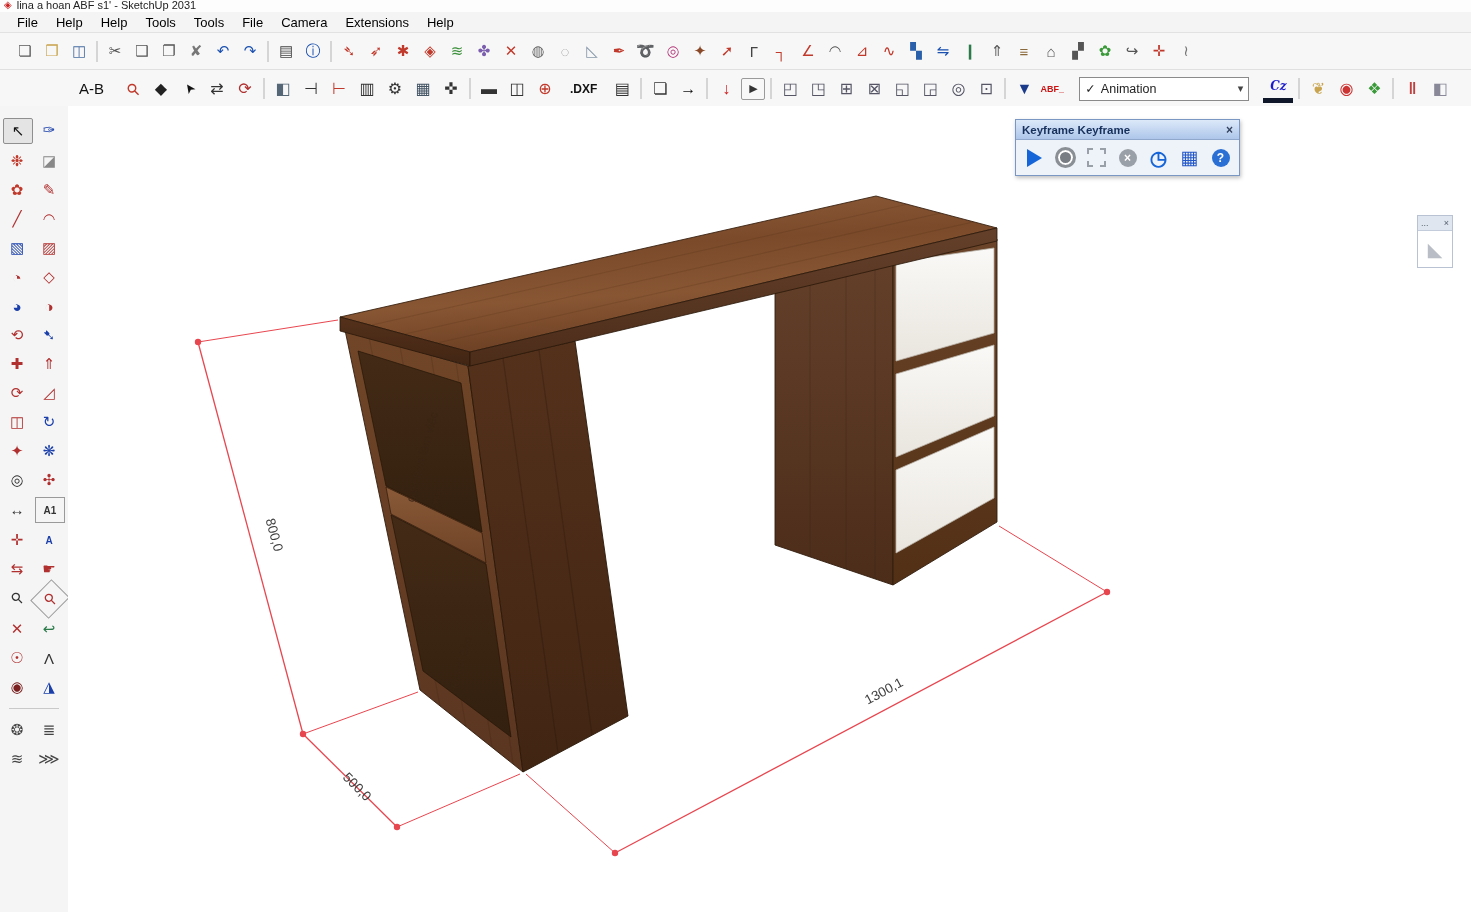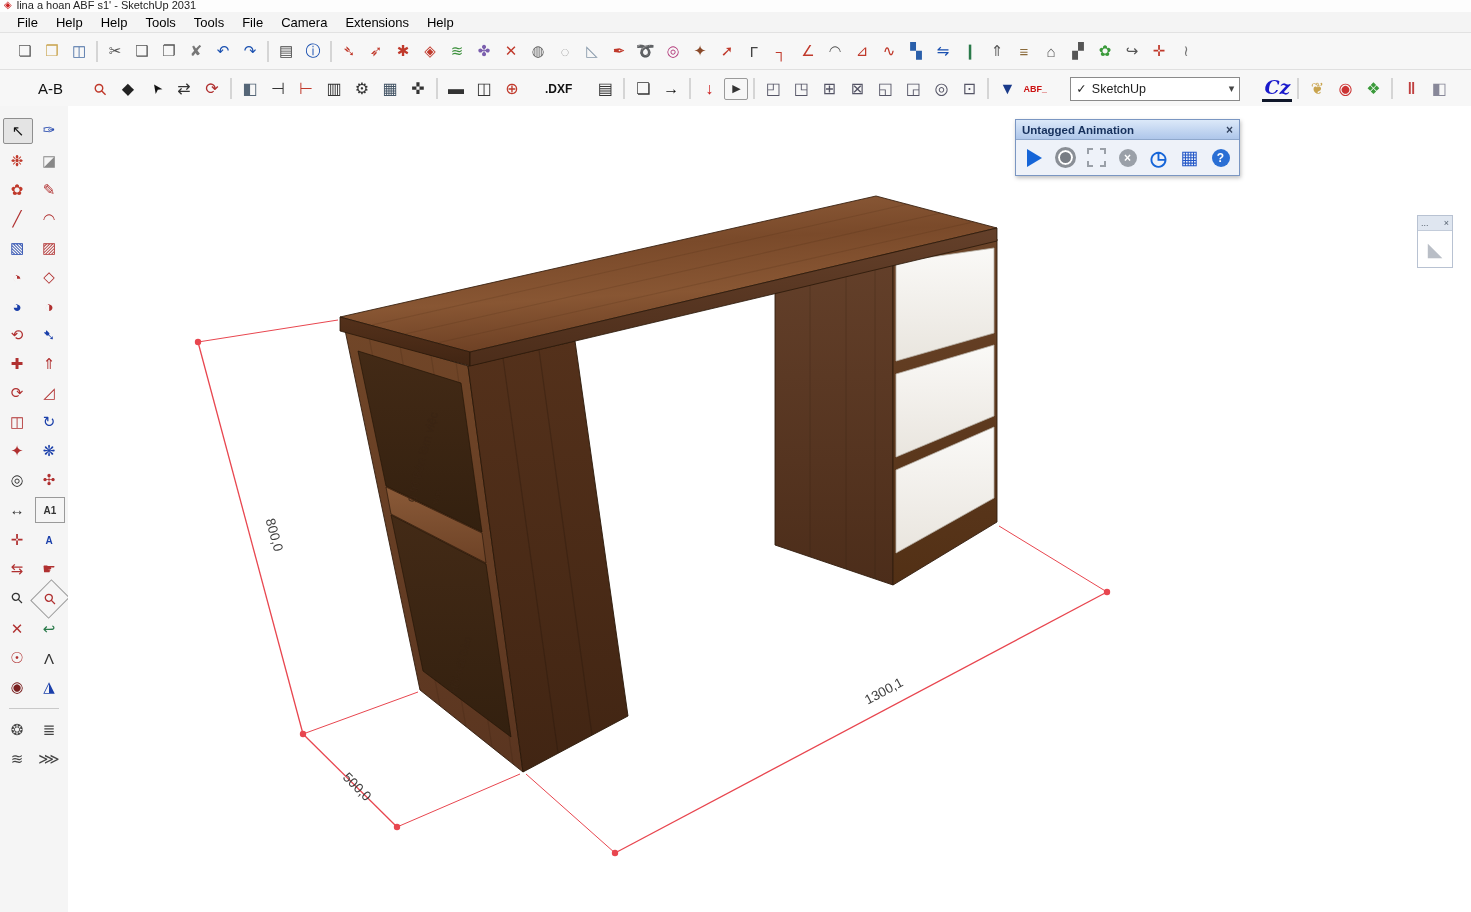--- a/index.html
+++ b/index.html
@@ -11,32 +11,32 @@
   .su-logo{color:#cc2222;font-size:10px;line-height:10px;}
 
   
   .menubar{height:20px;display:flex;align-items:center;background:#f4f4f4;
     border-bottom:1px solid #e2e2e2;padding-left:8px;}
   .menu-item{padding:2px 9px;font-size:13px;color:#000000;cursor:default;}
 
   
   .toolbar{display:flex;align-items:center;background:#f7f7f7;border-bottom:1px solid #e0e0e0;}
   .toolbar-top{height:36px;padding-left:12px;gap:1px;}
-  .toolbar-second{height:37px;padding-left:32px;gap:18px;}
+  .toolbar-second{height:37px;padding-left:73px;gap:10px;}
   .ticon{width:26px;height:26px;display:flex;align-items:center;justify-content:center;
     font-size:15px;color:#444;flex:0 0 auto;}
   .toolbar-second .ticon{font-size:16px;}
   .ticon.sep{width:2px;min-width:2px;height:21px;background:#d5d5d5;font-size:0;margin:0 3px;}
   .ticon.rot45{transform:rotate(-45deg);}
   .ticon.cursor{transform:rotate(-125deg);font-size:13px;}
   .ticon.bold{font-weight:bold;}
   .ticon.boxed{border:1px solid #9a9a9a;border-radius:2px;width:22px;height:20px;font-size:11px;}
   .ticon.txt{font-size:9px;font-weight:bold;letter-spacing:0;}
-  .ticon.c3{font-family:"DejaVu Serif",serif;font-style:italic;font-weight:bold;font-size:19px;
-    border-bottom:3px solid #0f172a;height:24px;width:30px;}
+  .ticon.c3{font-family:"DejaVu Serif",serif;font-style:italic;font-weight:bold;font-size:12px;
+    border-bottom:5px solid #0f172a;height:24px;width:30px;}
   .ab-btn{font-size:15px;color:#111;padding:0 6px;}
   .dxf-lbl{font-size:12px;font-weight:bold;color:#111;padding:0 2px;letter-spacing:0;}
   .untagged{width:158px;height:22px;border:1px solid #8a8a8a;background:#fff;display:flex;
     align-items:center;font-size:12.5px;color:#222;margin:0 4px;padding:0 5px;gap:5px;}
   .untagged .val{flex:1;}
   .untagged .caret{color:#444;font-size:11px;}
 
   
   .left-toolbar{position:absolute;left:0;top:106px;width:68px;height:806px;background:#f5f5f5;
     border-right:1px solid #dedede;display:grid;grid-template-columns:30px 30px;
@@ -192,21 +192,21 @@
         <span class="ticon" style="color: rgb(85, 85, 102);">◱</span>
         <span class="ticon" style="color: rgb(85, 85, 102);">◲</span>
         <span class="ticon" style="color: rgb(85, 85, 102);">◎</span>
         <span class="ticon" style="color: rgb(85, 85, 102);">⊡</span>
         <span class="ticon sep"></span>
         <span class="ticon" style="color: rgb(26, 58, 138);">▼</span>
         <span class="ticon txt" style="color: rgb(204, 17, 17);">ABF_</span>
       </span>
     <span class="untagged">
       <span class="check">✓</span>
-      <span class="val">SketchUp</span>
+      <span class="val">Animation</span>
       <span class="caret">▾</span>
     </span>
     <span style="display:flex;align-items:center;gap:2px;">
 
     <span class="ticon c3" style="color: rgb(26, 26, 204);">Cz</span>
         <span class="ticon sep"></span>
         <span class="ticon" style="color: rgb(201, 164, 78);">❦</span>
         <span class="ticon" style="color: rgb(204, 51, 51);">◉</span>
         <span class="ticon" style="color: rgb(58, 154, 58);">❖</span>
         <span class="ticon sep"></span>
@@ -373,21 +373,21 @@
       </g>
       <g fill="#3f3f3f" font-size="13.5">
         <text text-anchor="middle" transform="rotate(75 202 430)" x="202" y="430">800,0</text>
         <text text-anchor="middle" transform="rotate(45 286 684)" x="286" y="684">500,0</text>
         <text text-anchor="middle" transform="rotate(-28 818 589)" x="818" y="589">1300,1</text>
       </g>
     </svg>
 
     <div class="kf-panel">
       <div class="kf-title">
-        <span>Untagged Animation</span>
+        <span>Keyframe Keyframe</span>
         <span class="kf-close">×</span>
       </div>
       <div class="kf-body">
         <span class="kfb">
             <span class="kf-play"></span>
           </span>
         <span class="kfb">
             <span class="kf-record"></span>
           </span>
         <span class="kfb">

